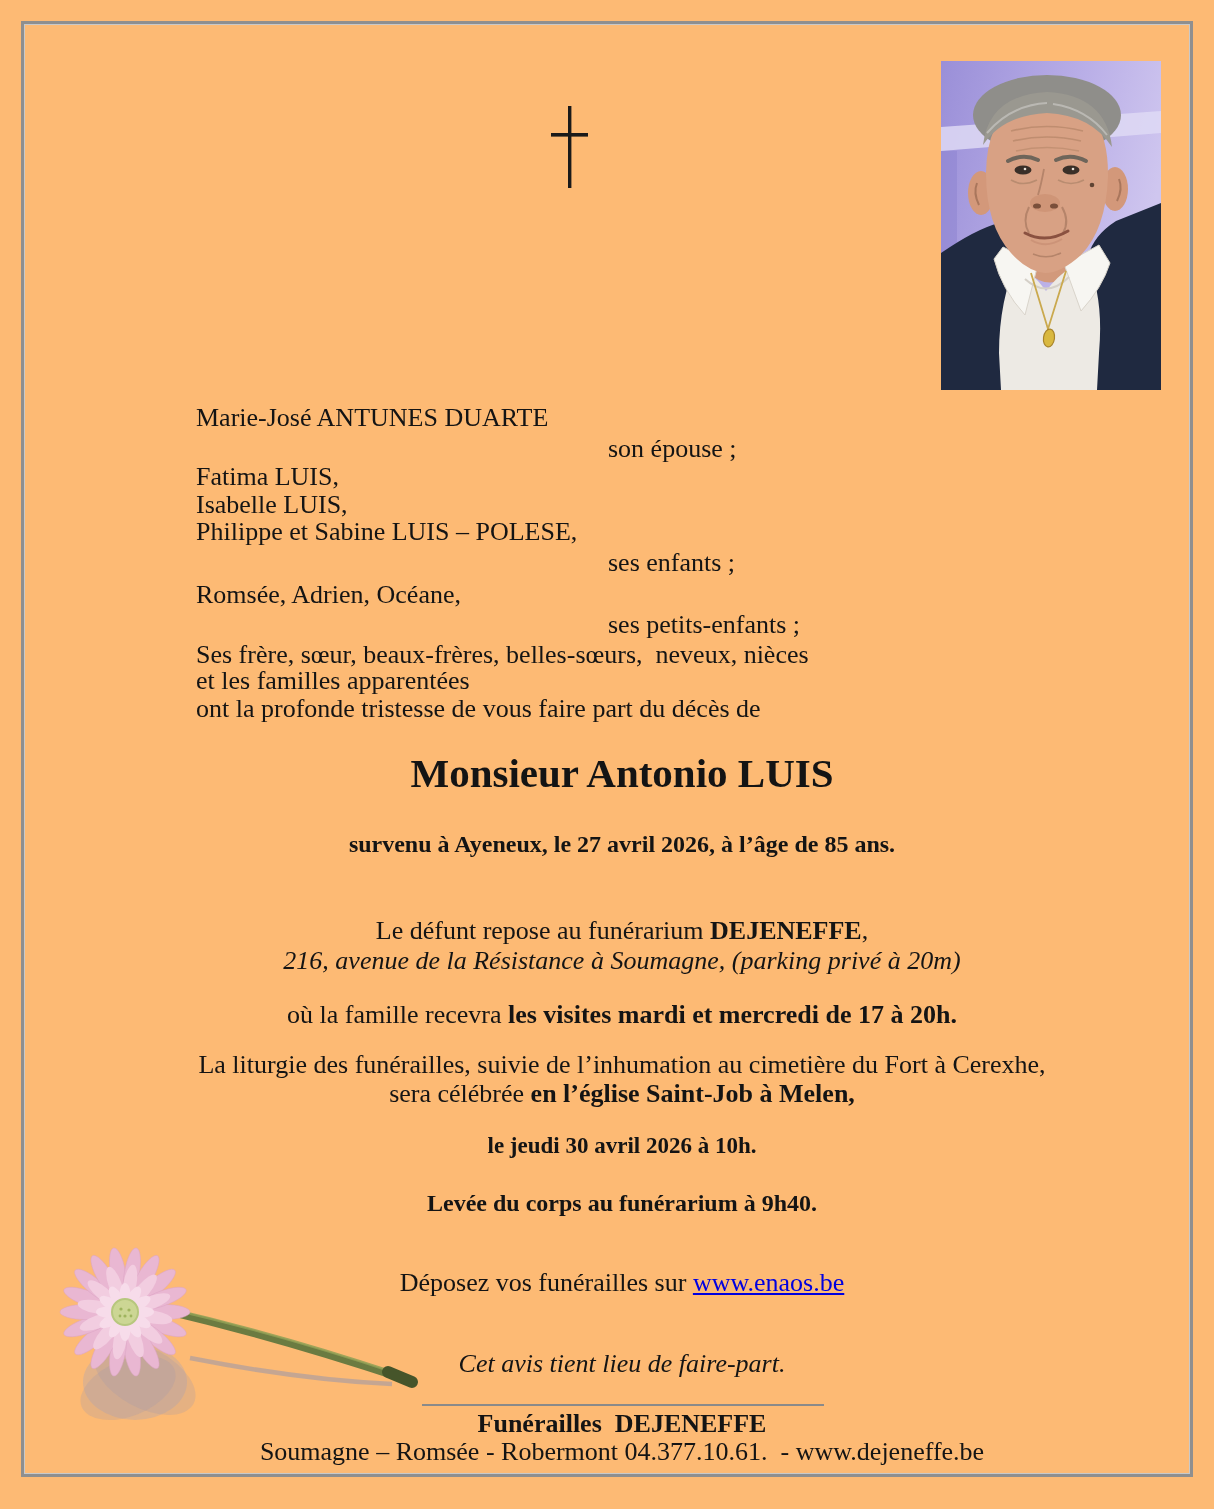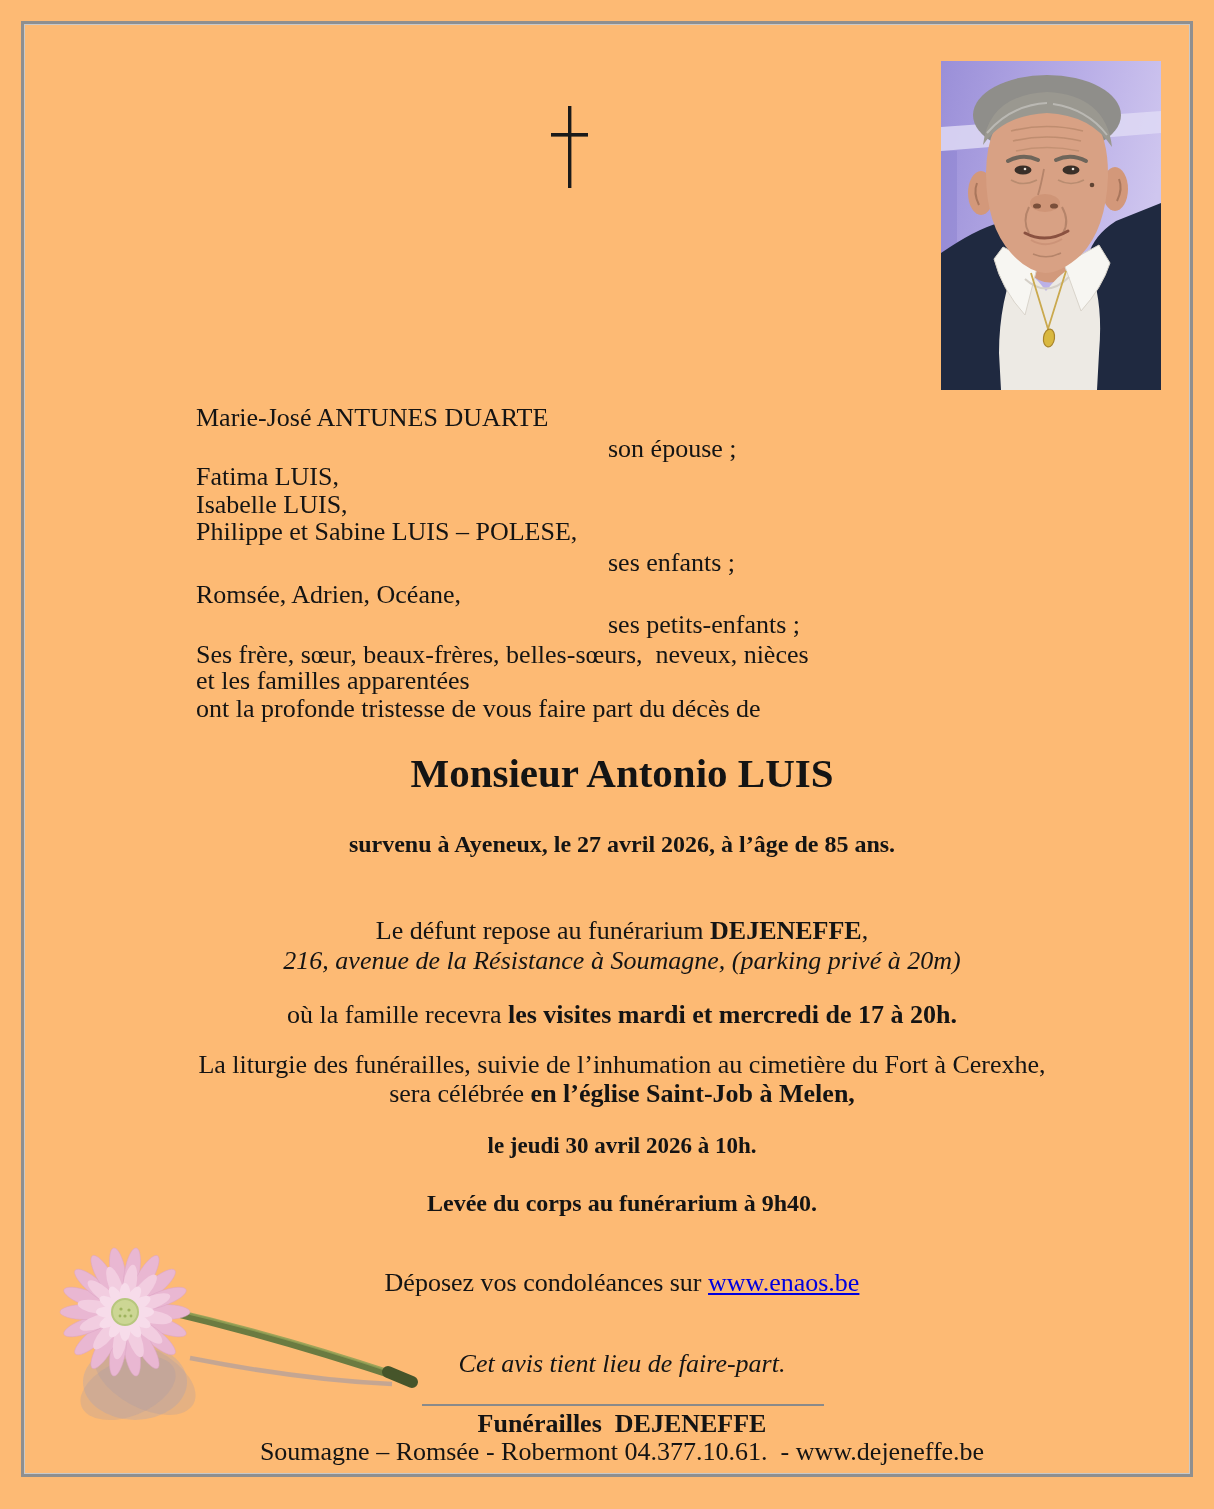--- a/index.html
+++ b/index.html
@@ -134,21 +134,21 @@
   <div class="t center" style="top:916px;"><span>Le défunt repose au funérarium </span><span class="b">DEJENEFFE</span><span>,</span></div>
   <div class="t center" style="top:946px;font-style:italic;">216, avenue de la Résistance à Soumagne, (parking privé à 20m)</div>
   <div class="t center" style="top:1000px;"><span>où la famille recevra </span><span class="b">les visites mardi et mercredi de 17 à 20h.</span></div>
 
   <div class="t center" style="top:1079px;"><span>sera célébrée </span><span class="b">en l’église Saint-Job à Melen,</span></div>
   <div class="t center" style="top:1050px;">La liturgie des funérailles, suivie de l’inhumation au cimetière du Fort à Cerexhe,</div>
 
   <div class="t center bigdate" style="top:1126px;">le jeudi 30 avril 2026 à 10h.</div>
   <div class="t center levee" style="top:1188px;">Levée du corps au funérarium à 9h40.</div>
 
-  <div class="t center" style="top:1268px;"><span>Déposez vos condoléances sur </span><span class="link">www.enaos.be</span></div>
+  <div class="t center" style="top:1268px;"><span>Déposez vos funérailles sur </span><span class="link">www.enaos.be</span></div>
 
   <div class="t center italic" style="top:1349px;">Cet avis tient lieu de faire-part.</div>
 
   <div class="sep"></div>
   <div class="t center b" style="top:1409px;">Funérailles  DEJENEFFE</div>
   <div class="t center" style="top:1437px;">Soumagne – Romsée - Robermont 04.377.10.61.  - www.dejeneffe.be</div>
 
   <div class="flowerbox">
     <svg width="390" height="240" viewBox="0 0 390 240">
 

